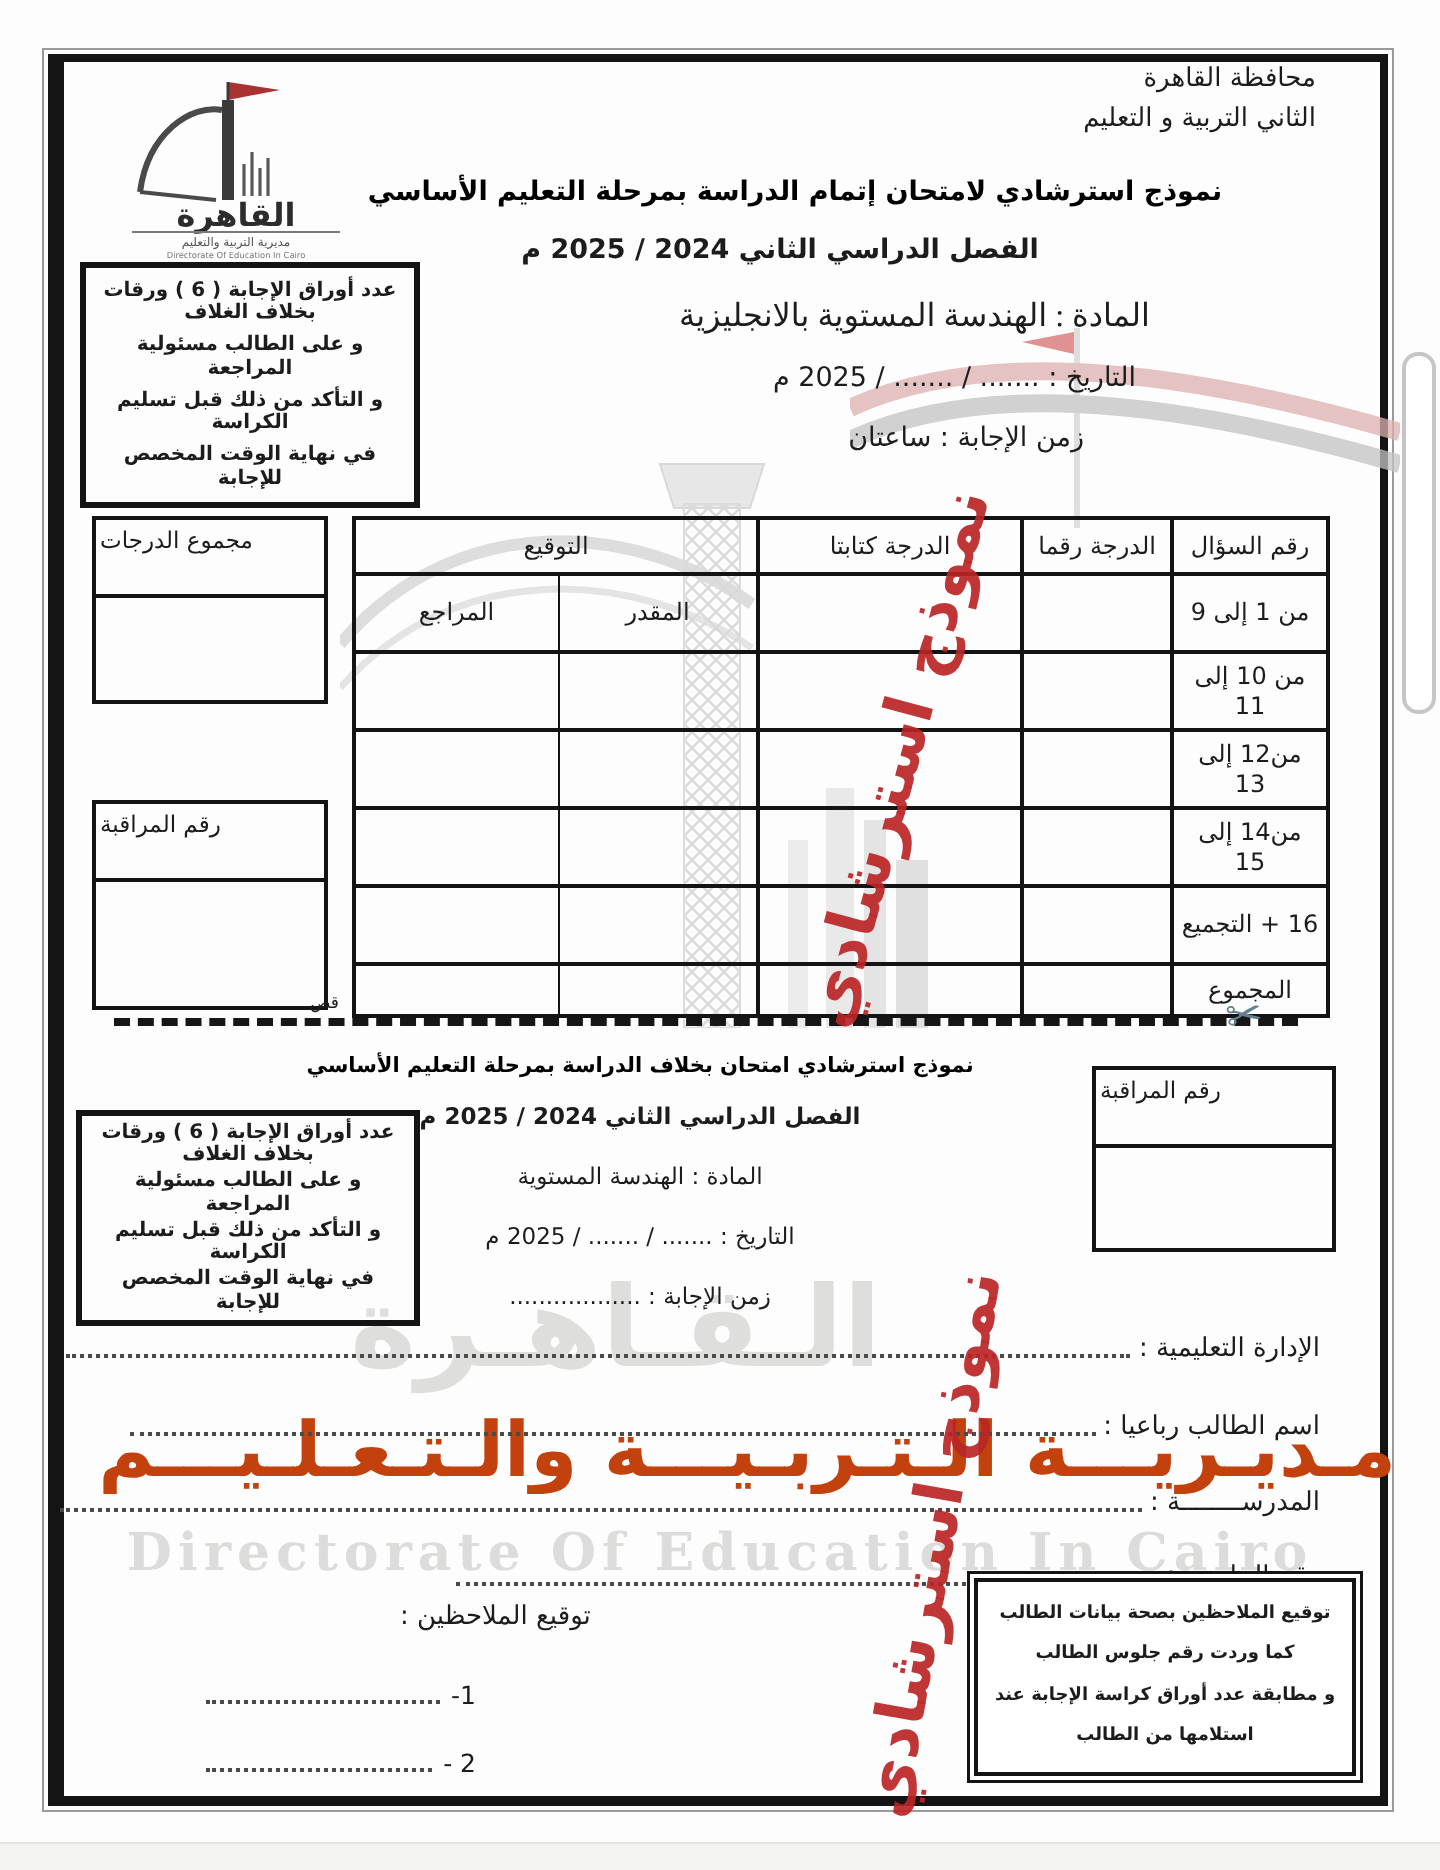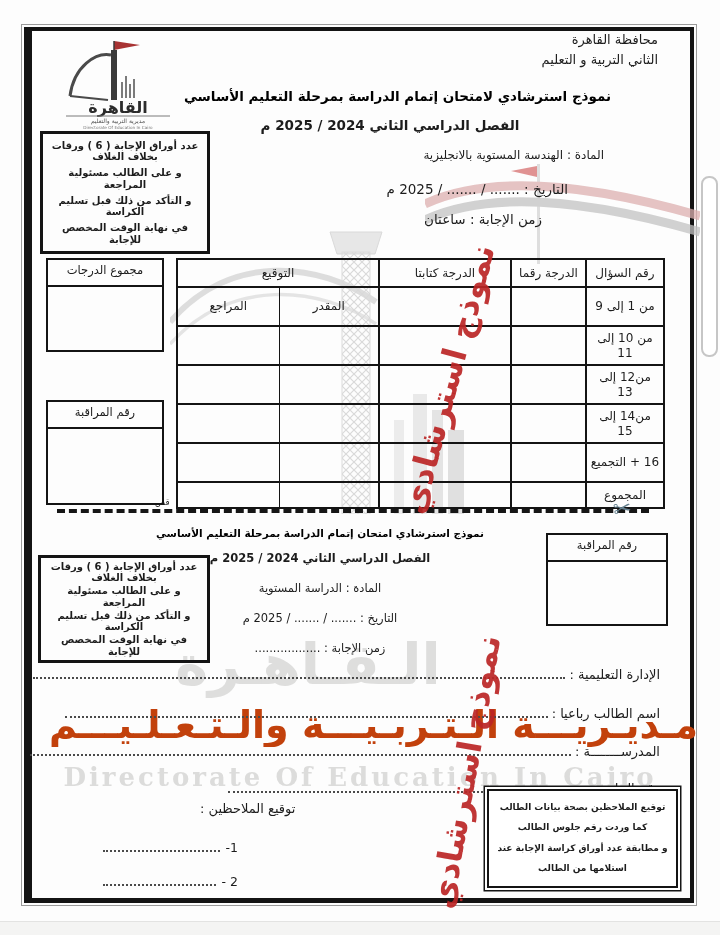--- a/index.html
+++ b/index.html
@@ -11,21 +11,21 @@
   .abs{position:absolute;}
   .ar{direction:rtl;}
   .center{text-align:center;}
   .b{font-weight:bold;}
   .red{color:#000000;}
 
   
   .gov{right:62px;top:30px;text-align:right;font-size:13px;line-height:1.55;z-index:5;}
   .title1{left:130px;right:55px;top:88px;font-size:13.5px;z-index:5;}
   .sem1{left:150px;right:90px;top:117px;font-size:13.5px;font-weight:600;z-index:5;}
-  .subj1{right:116px;top:148px;font-size:12px;z-index:5;}
+  .subj1{right:145px;top:148px;font-size:16px;z-index:5;font-family:Liberation Serif, serif;}
   .date1{right:152px;top:181px;font-size:13.5px;z-index:5;}
   .dur1{right:178px;top:211px;font-size:13.5px;z-index:5;}
 
   
   .nbox{box-sizing:border-box;border:3px solid #141414;background:transparent;display:flex;
         flex-direction:column;justify-content:space-evenly;text-align:center;font-weight:bold;
         font-size:10px;line-height:1.15;padding:1px 5px;z-index:6;}
   .nbox1{left:40px;top:131px;width:170px;height:123px;}
   .nbox2{left:38px;top:555px;width:172px;height:108px;}
 
@@ -33,22 +33,22 @@
   table.grades{position:absolute;left:176px;top:258px;width:487px;border-collapse:collapse;
         table-layout:fixed;z-index:4;background:transparent;font-size:12px;}
   table.grades th,table.grades td{border:2.2px solid #141414;padding:0 3px;text-align:center;
         vertical-align:middle;font-weight:normal;background:transparent;line-height:1.25;}
   table.grades td.sig-est{border-left-width:1px;}
   table.grades td.sig-rev{border-right-width:1px;}
   tr.hrow{height:28px;} tr.drow{height:39px;} tr.lrow{height:26px;}
 
   
   .sidebox{box-sizing:border-box;border:2.6px solid #141414;z-index:4;background:transparent;}
-  .sidebox .cap{border-bottom:2.6px solid #141414;text-align:center;font-size:11.5px;
-        padding:3px 2px 8px;}
+  .sidebox .cap{border-bottom:2.6px solid #141414;text-align:left;font-size:11.5px;
+        padding:3px 2px 20px;}
   .totbox{left:46px;top:258px;width:118px;height:94px;}
   .monbox1{left:46px;top:400px;width:118px;height:105px;}
   .monbox2{left:546px;top:533px;width:122px;height:93px;}
 
   
   .cutline{left:57px;top:509px;width:592px;border-top:4.5px dashed #161616;z-index:6;}
   .scissors{left:613px;top:496px;font-size:22px;color:#64808f;transform:rotate(-8deg);z-index:7;}
   .cutword{left:155px;top:497px;font-size:8.5px;z-index:7;}
 
   
@@ -237,23 +237,23 @@
   <div class="abs sidebox monbox1">
     <div class="cap ar">رقم المراقبة</div>
   </div>
 
   <div class="abs wm wm-red wm-red1">نموذج استرشادي</div>
 
   <div class="abs cutline"></div>
   <div class="abs scissors">✂</div>
   <div class="abs cutword ar">قص</div>
 
-  <div class="abs title2 ar center b red">نموذج استرشادي امتحان إتمام الدراسة بمرحلة التعليم الأساسي</div>
+  <div class="abs title2 ar center b red">نموذج استرشادي امتحان بخلاف الدراسة بمرحلة التعليم الأساسي</div>
   <div class="abs sem2 ar center">الفصل الدراسي الثاني  2024 / 2025 م</div>
-  <div class="abs subj2 ar center">المادة : الدراسة المستوية</div>
+  <div class="abs subj2 ar center">المادة : الهندسة المستوية</div>
   <div class="abs date2 ar center">التاريخ : ....... / ....... / 2025 م</div>
   <div class="abs dur2 ar center">زمن الإجابة : ..................</div>
 
   <div class="abs sidebox monbox2">
     <div class="cap ar">رقم المراقبة</div>
   </div>
 
   <div class="abs nbox nbox2 ar">
     <div>عدد أوراق الإجابة ( 6 ) ورقات بخلاف الغلاف</div>
     <div>و على الطالب مسئولية المراجعة</div>

